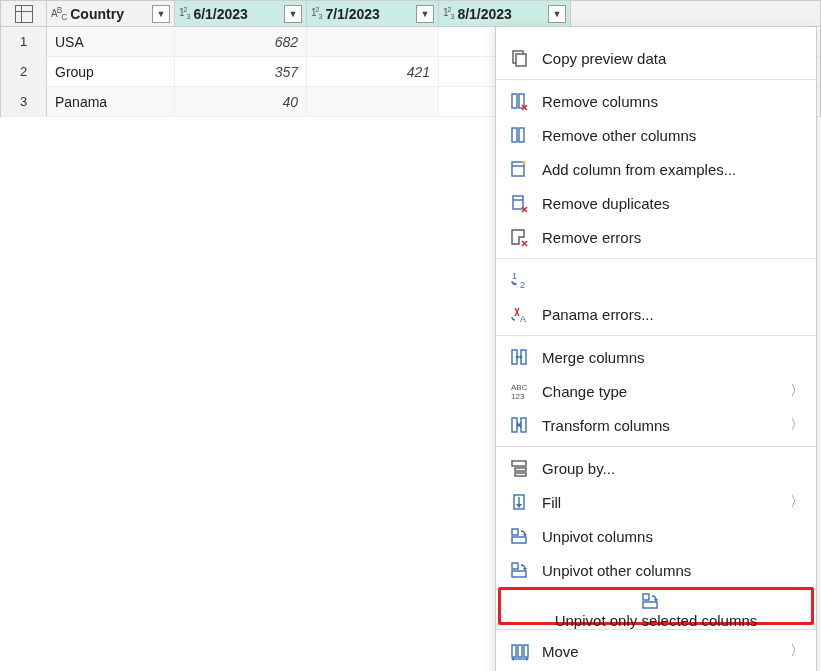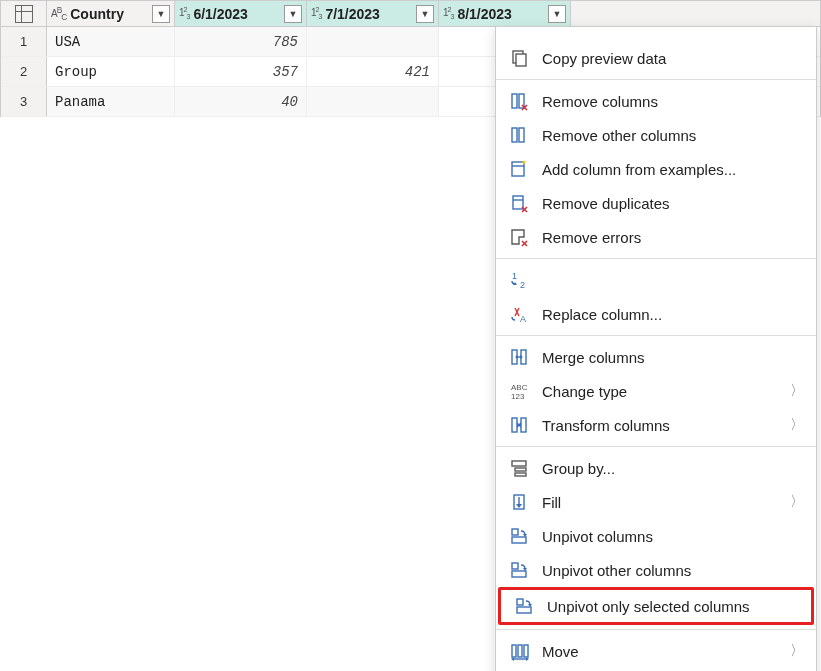--- a/index.html
+++ b/index.html
@@ -102,21 +102,20 @@
       justify-content: center;
       color: #333;
       font-size: 13px;
     }
     .cell {
       border-right: 1px solid #eee;
       display: flex;
       align-items: center;
       padding: 0 8px;
       font-size: 14px;
-      font-family: Liberation Mono, monospace;
     }
     .cell-country { width: 128px; }
     .cell-num { width: 132px; justify-content: flex-end; font-style: italic; color: #444; }
 
     
     .context-menu {
       position: absolute;
       top: 26px;
       left: 495px;
       width: 322px;
@@ -152,21 +151,21 @@
     }
     .menu-sep {
       border-top: 1px solid #ddd;
       margin: 4px 0;
     }
     .highlighted-item {
       border: 3px solid #e62020;
       margin: 0 2px;
       border-radius: 2px;
     }
-    .highlighted-item .menu-item { height: 32px; }
+    .highlighted-item .menu-item { height: 32px; flex-direction: column; }
 
     
     svg { width: 20px; height: 20px; }
     .stroke-blue { stroke: #3b6fb6; fill: none; stroke-width: 1.4; }
     .stroke-gray { stroke: #5a5a5a; fill: none; stroke-width: 1.4; }
     .fill-blue { fill: #3b6fb6; }
   </style>
 </head>
 <body>
 
@@ -193,21 +192,21 @@
     <div class="col-header col-date selected">
       <span class="type-icon type-icon-num"><span>1</span><sup>2</sup><sub>3</sub></span>
       <span class="col-header-label">8/1/2023</span>
       <span class="col-dropdown">▼</span>
     </div>
   </div>
 
   <div class="data-row">
     <div class="row-num">1</div>
     <div class="cell cell-country">USA</div>
-    <div class="cell cell-num">785</div>
+    <div class="cell cell-num">682</div>
     <div class="cell cell-num"></div>
   </div>
   <div class="data-row">
     <div class="row-num">2</div>
     <div class="cell cell-country">Group</div>
     <div class="cell cell-num">357</div>
     <div class="cell cell-num">421</div>
     <div class="cell cell-num"></div>
   </div>
   <div class="data-row">
@@ -293,21 +292,21 @@
     </span>
   </div>
   <div class="menu-item">
     <span class="menu-icon">
       <svg viewBox="0 0 20 20">
           <path d="M6 4 L10 12 M10 4 L6 12" stroke="#d13438" stroke-width="1.4"></path>
           <text x="11" y="18" font-size="9" fill="#3b6fb6">A</text>
           <path d="M6 16 Q 3 16 3 13" class="stroke-blue"></path>
         </svg>
     </span>
-    <span class="menu-label">Replace column...</span>
+    <span class="menu-label">Panama errors...</span>
   </div>
   <div class="menu-sep"></div>
   <div class="menu-item">
     <span class="menu-icon">
       <svg viewBox="0 0 20 20">
           <rect x="3" y="3" width="5" height="14" class="stroke-blue"></rect>
           <rect x="12" y="3" width="5" height="14" class="stroke-blue"></rect>
           <line x1="8" y1="10" x2="12" y2="10" class="stroke-blue"></line>
           <polygon points="11,8 11,12 14,10" class="fill-blue"></polygon>
           <polygon points="9,8 9,12 6,10" class="fill-blue"></polygon>

